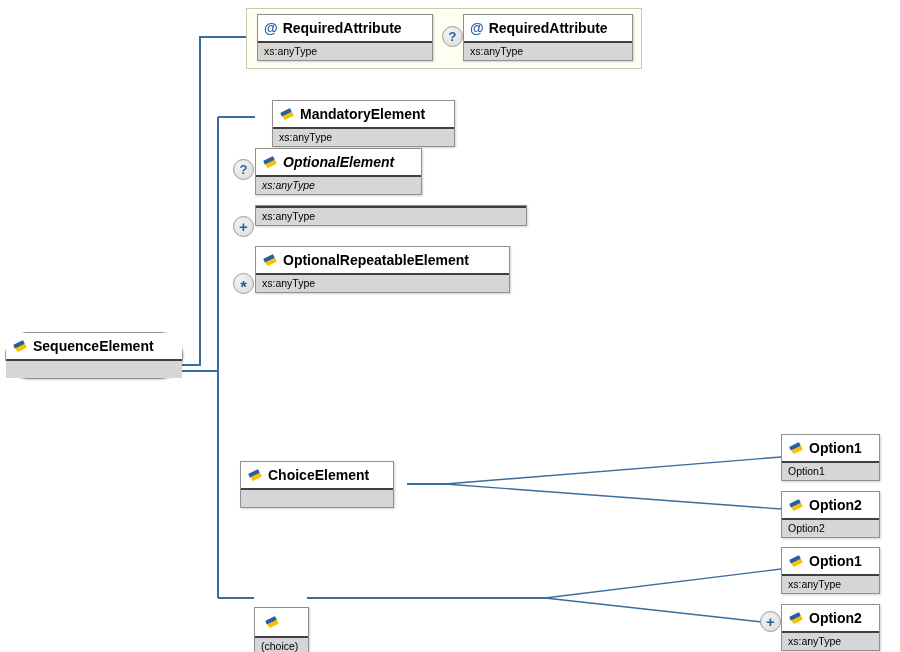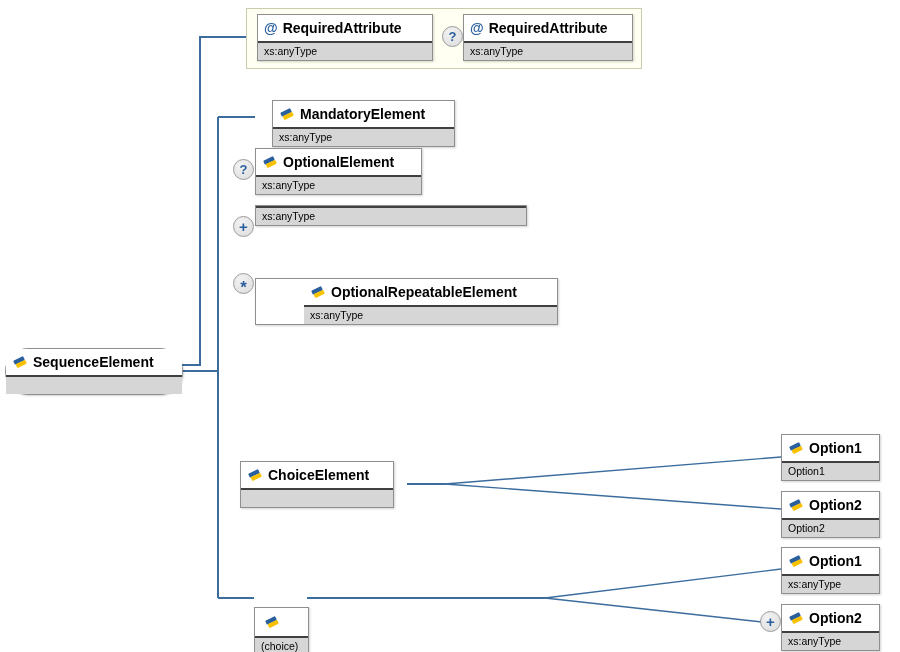--- a/index.html
+++ b/index.html
@@ -74,21 +74,21 @@
   </div>
 
   <div class="box" style="left:463px;top:14px;width:168px;">
     <div class="box-title">
       <span class="at-icon">@</span>
       <span class="nm">RequiredAttribute</span>
     </div>
     <div class="box-sub">xs:anyType</div>
   </div>
 
-  <div class="box" style="left:5px;top:348px;width:176px;border-radius:23px;">
+  <div class="box" style="left:5px;top:332px;width:176px;border-radius:23px;">
     <div class="box-title">
       <span class="el-icon">
         <svg width="16" height="14" viewBox="0 0 16 14">
           <rect x="1.5" y="3.2" width="11" height="4.4" rx="1" fill="#2a5f9e" transform="rotate(-26 7 5.4)"></rect>
           <rect x="4" y="6.8" width="10.5" height="4.2" rx="1" fill="#f7c100" transform="rotate(-26 9.2 8.9)"></rect>
         </svg>
       </span>
       <span class="nm">SequenceElement</span>
     </div>
     <div class="box-sub"></div>
@@ -103,21 +103,21 @@
         </svg>
       </span>
       <span class="nm">MandatoryElement</span>
     </div>
     <div class="box-sub">xs:anyType</div>
   </div>
 
   <div class="badge q" style="left:233px;top:159px;">
     <span>?</span>
   </div>
-  <div class="box" style="left:255px;top:148px;width:165px;">
+  <div class="box" style="left:255px;top:148px;width:165px;font-style:italic;">
     <div class="box-title">
       <span class="el-icon">
         <svg width="16" height="14" viewBox="0 0 16 14">
           <rect x="1.5" y="3.2" width="11" height="4.4" rx="1" fill="#2a5f9e" transform="rotate(-26 7 5.4)"></rect>
           <rect x="4" y="6.8" width="10.5" height="4.2" rx="1" fill="#f7c100" transform="rotate(-26 9.2 8.9)"></rect>
         </svg>
       </span>
       <span class="nm">OptionalElement</span>
     </div>
     <div class="box-sub">xs:anyType</div>
@@ -126,21 +126,21 @@
   <div class="badge p" style="left:233px;top:216px;">
     <span>+</span>
   </div>
   <div class="box" style="left:255px;top:205px;width:270px;">
     <div class="box-sub">xs:anyType</div>
   </div>
 
   <div class="badge s" style="left:233px;top:273px;">
     <span>*</span>
   </div>
-  <div class="box" style="left:255px;top:278px;width:253px;padding-left:48px;">
+  <div class="box" style="left:255px;top:246px;width:253px;">
     <div class="box-title">
       <span class="el-icon">
         <svg width="16" height="14" viewBox="0 0 16 14">
           <rect x="1.5" y="3.2" width="11" height="4.4" rx="1" fill="#2a5f9e" transform="rotate(-26 7 5.4)"></rect>
           <rect x="4" y="6.8" width="10.5" height="4.2" rx="1" fill="#f7c100" transform="rotate(-26 9.2 8.9)"></rect>
         </svg>
       </span>
       <span class="nm">OptionalRepeatableElement</span>
     </div>
     <div class="box-sub">xs:anyType</div>

